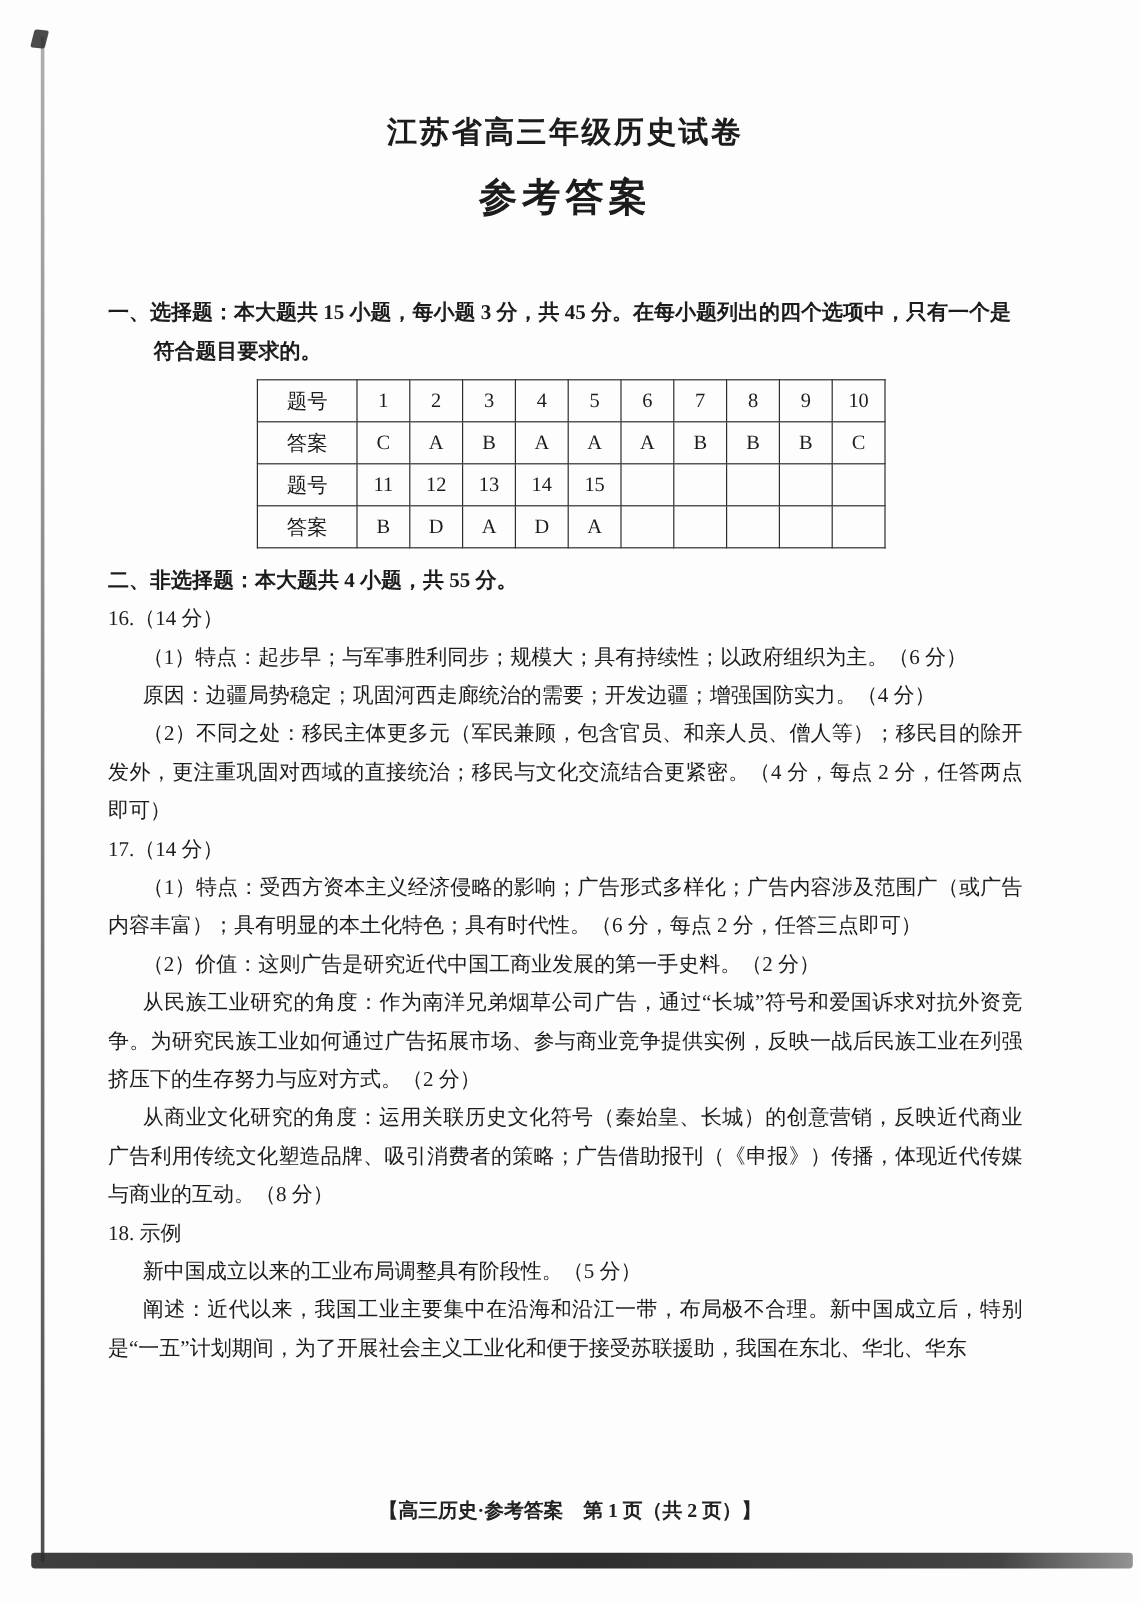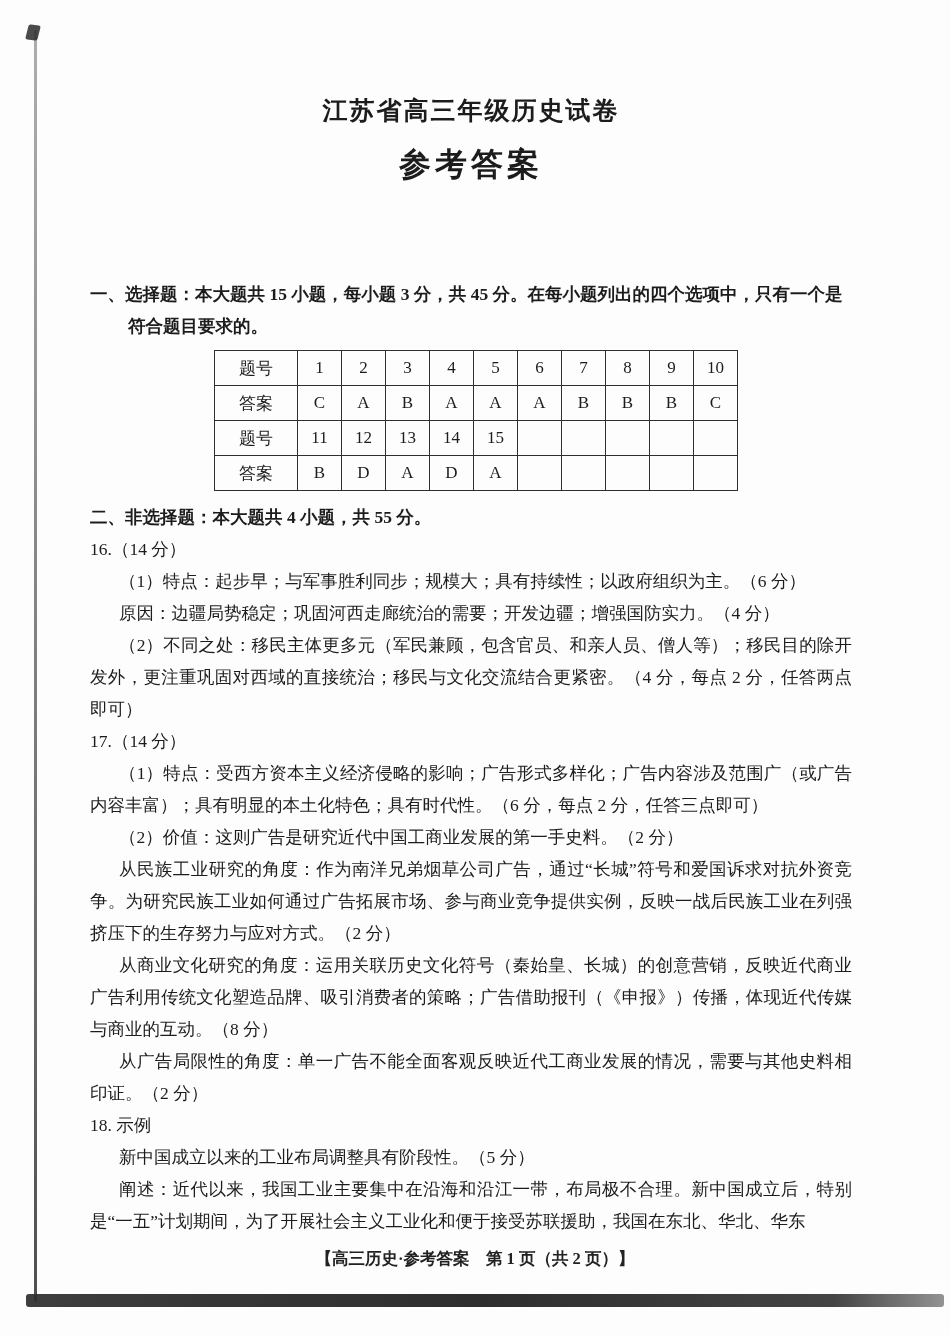--- a/index.html
+++ b/index.html
@@ -21,21 +21,21 @@
     font-weight: bold;
     text-align: center;
     margin: 0 0 8px 0;
     letter-spacing: 2px;
   }
   .subtitle {
     font-size: 32px;
     line-height: 44px;
     font-weight: bold;
     text-align: center;
-    margin: 0 0 92px 0;
+    margin: 0 0 58px 0;
     letter-spacing: 4px;
   }
 
   .sec-heading {
     font-size: 17.5px;
     line-height: 32px;
     font-weight: bold;
     margin: 0;
     padding-left: 38px;
     text-indent: -38px;
@@ -191,21 +191,20 @@
     <p class="q-label">16.（14 分）</p>
     <p class="para">（1）特点：起步早；与军事胜利同步；规模大；具有持续性；以政府组织为主。（6 分）</p>
     <p class="para">原因：边疆局势稳定；巩固河西走廊统治的需要；开发边疆；增强国防实力。（4 分）</p>
     <p class="para">（2）不同之处：移民主体更多元（军民兼顾，包含官员、和亲人员、僧人等）；移民目的除开发外，更注重巩固对西域的直接统治；移民与文化交流结合更紧密。（4 分，每点 2 分，任答两点即可）</p>
 
     <p class="q-label">17.（14 分）</p>
     <p class="para">（1）特点：受西方资本主义经济侵略的影响；广告形式多样化；广告内容涉及范围广（或广告内容丰富）；具有明显的本土化特色；具有时代性。（6 分，每点 2 分，任答三点即可）</p>
     <p class="para">（2）价值：这则广告是研究近代中国工商业发展的第一手史料。（2 分）</p>
     <p class="para">从民族工业研究的角度：作为南洋兄弟烟草公司广告，通过“长城”符号和爱国诉求对抗外资竞争。为研究民族工业如何通过广告拓展市场、参与商业竞争提供实例，反映一战后民族工业在列强挤压下的生存努力与应对方式。（2 分）</p>
     <p class="para">从商业文化研究的角度：运用关联历史文化符号（秦始皇、长城）的创意营销，反映近代商业广告利用传统文化塑造品牌、吸引消费者的策略；广告借助报刊（《申报》）传播，体现近代传媒与商业的互动。（8 分）</p>
-    <p class="para">从广告局限性的角度：单一广告不能全面客观反映近代工商业发展的情况，需要与其他史料相印证。（2 分）</p>
 
     <p class="q-label">18. 示例</p>
     <p class="para">新中国成立以来的工业布局调整具有阶段性。（5 分）</p>
     <p class="para">阐述：近代以来，我国工业主要集中在沿海和沿江一带，布局极不合理。新中国成立后，特别是“一五”计划期间，为了开展社会主义工业化和便于接受苏联援助，我国在东北、华北、华东</p>
 
   </div>
 
   <div class="footer">【高三历史·参考答案　第 1 页（共 2 页）】</div>
 </div>
 

